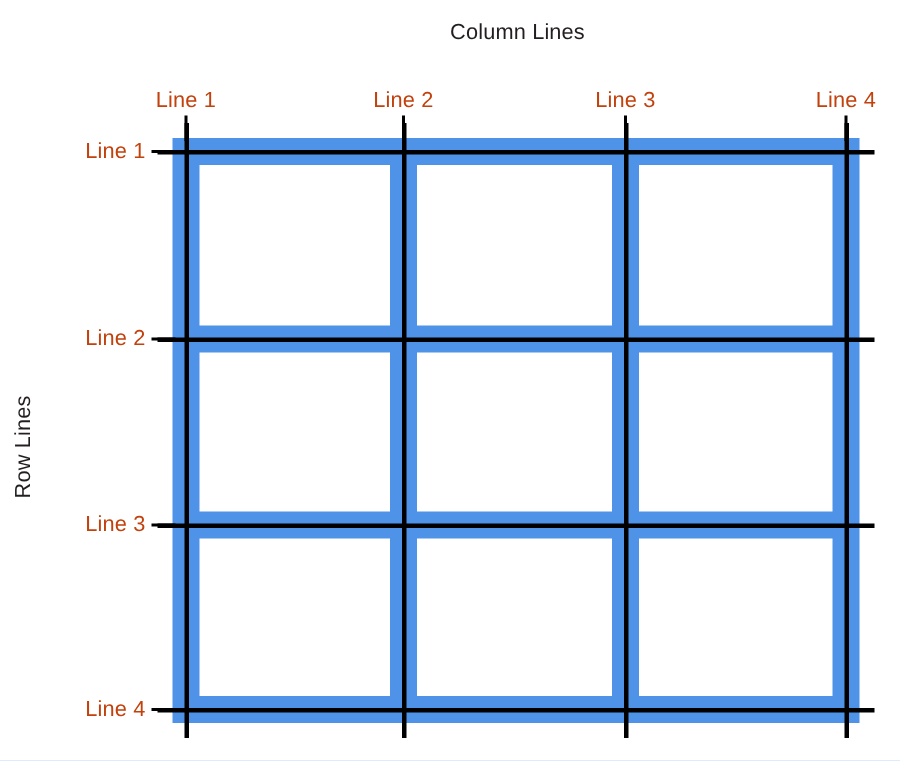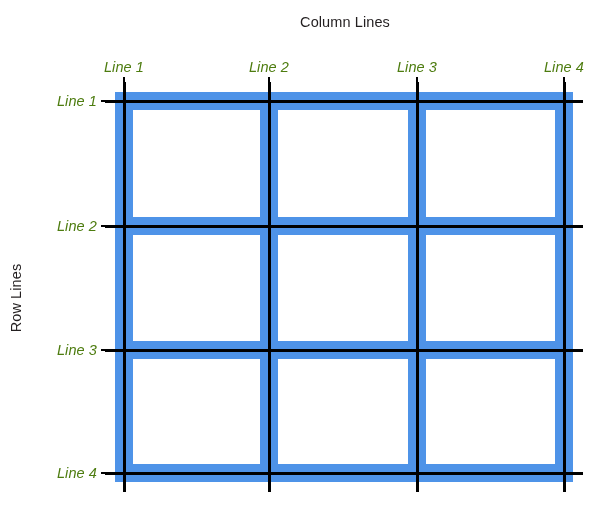--- a/index.html
+++ b/index.html
@@ -44,24 +44,23 @@
     text-align: center;
     transform: rotate(-90deg);
     transform-origin: 55px 10px;
   }
 
   
   .tick-label {
     position: absolute;
     font-size: 14.5px;
     font-weight: 400;
-    color: #4d7c0f;
+    color: #c2410c;
     white-space: nowrap;
     letter-spacing: 0.1px;
-    font-style: italic;
   }
   .col-tick-label {
     text-align: right;
     transform: translateX(-100%);
   }
   .row-tick-label {
     text-align: right;
     transform: translate(-100%, -50%);
   }
 

